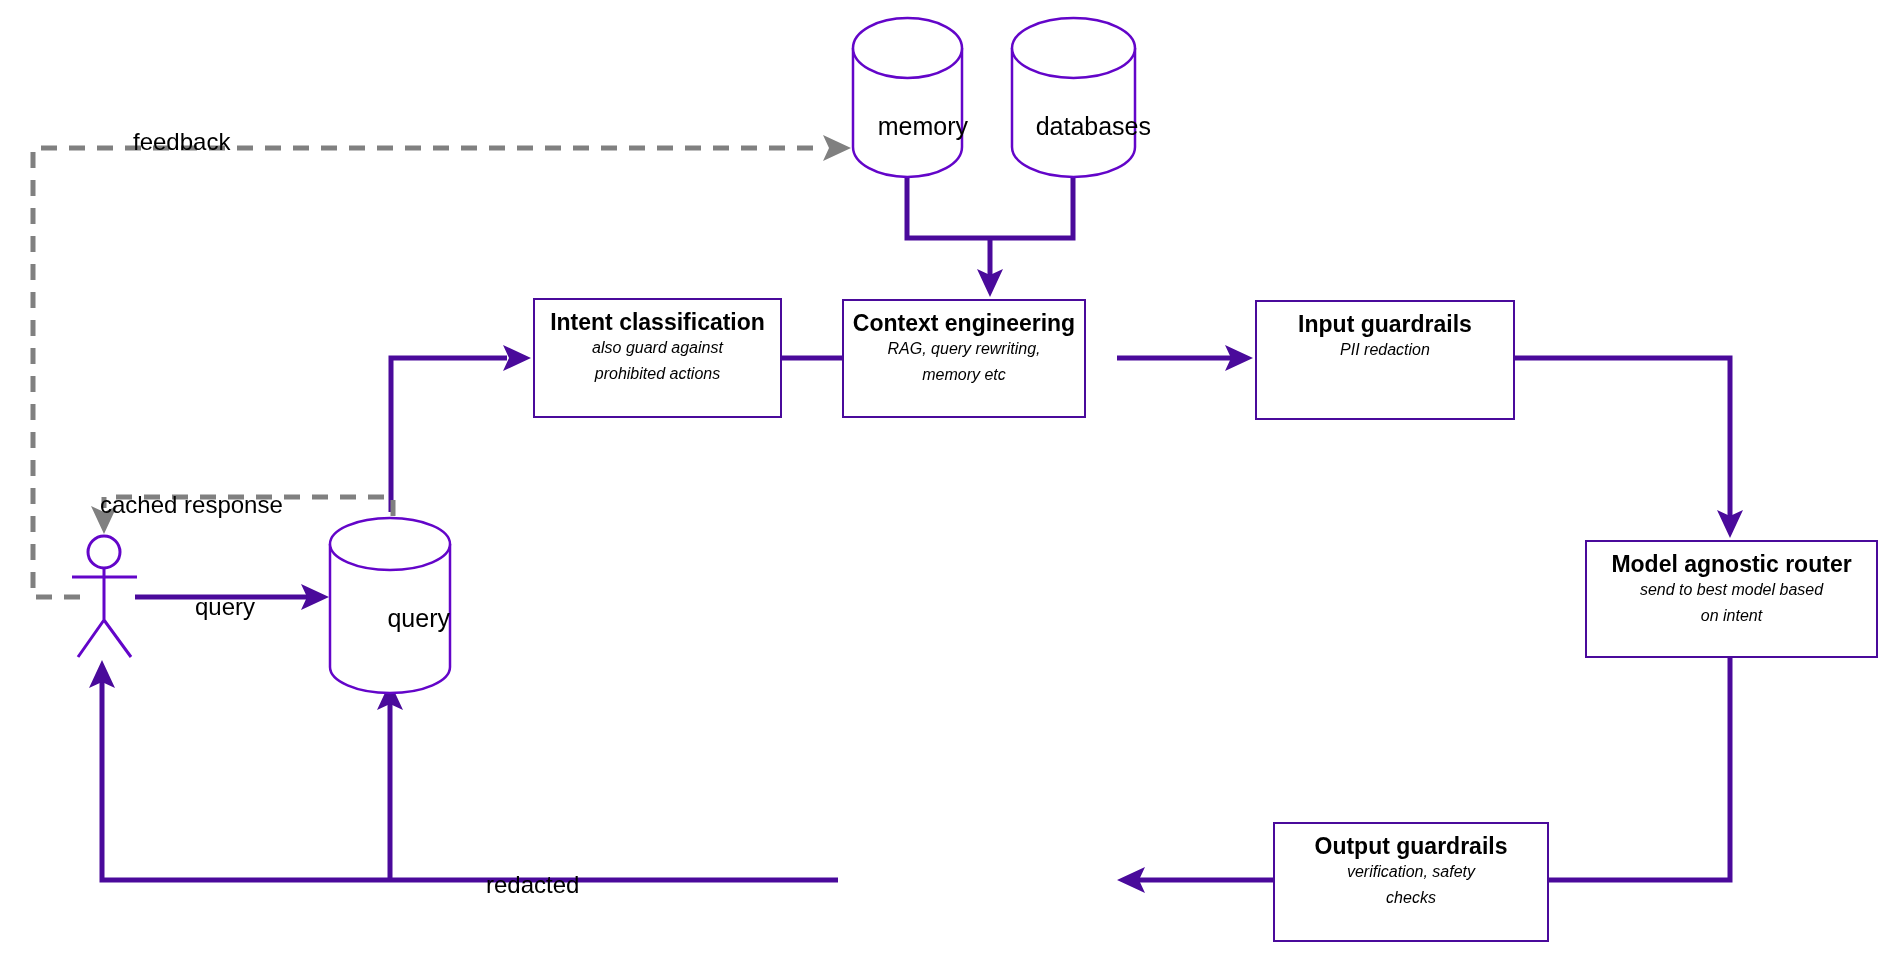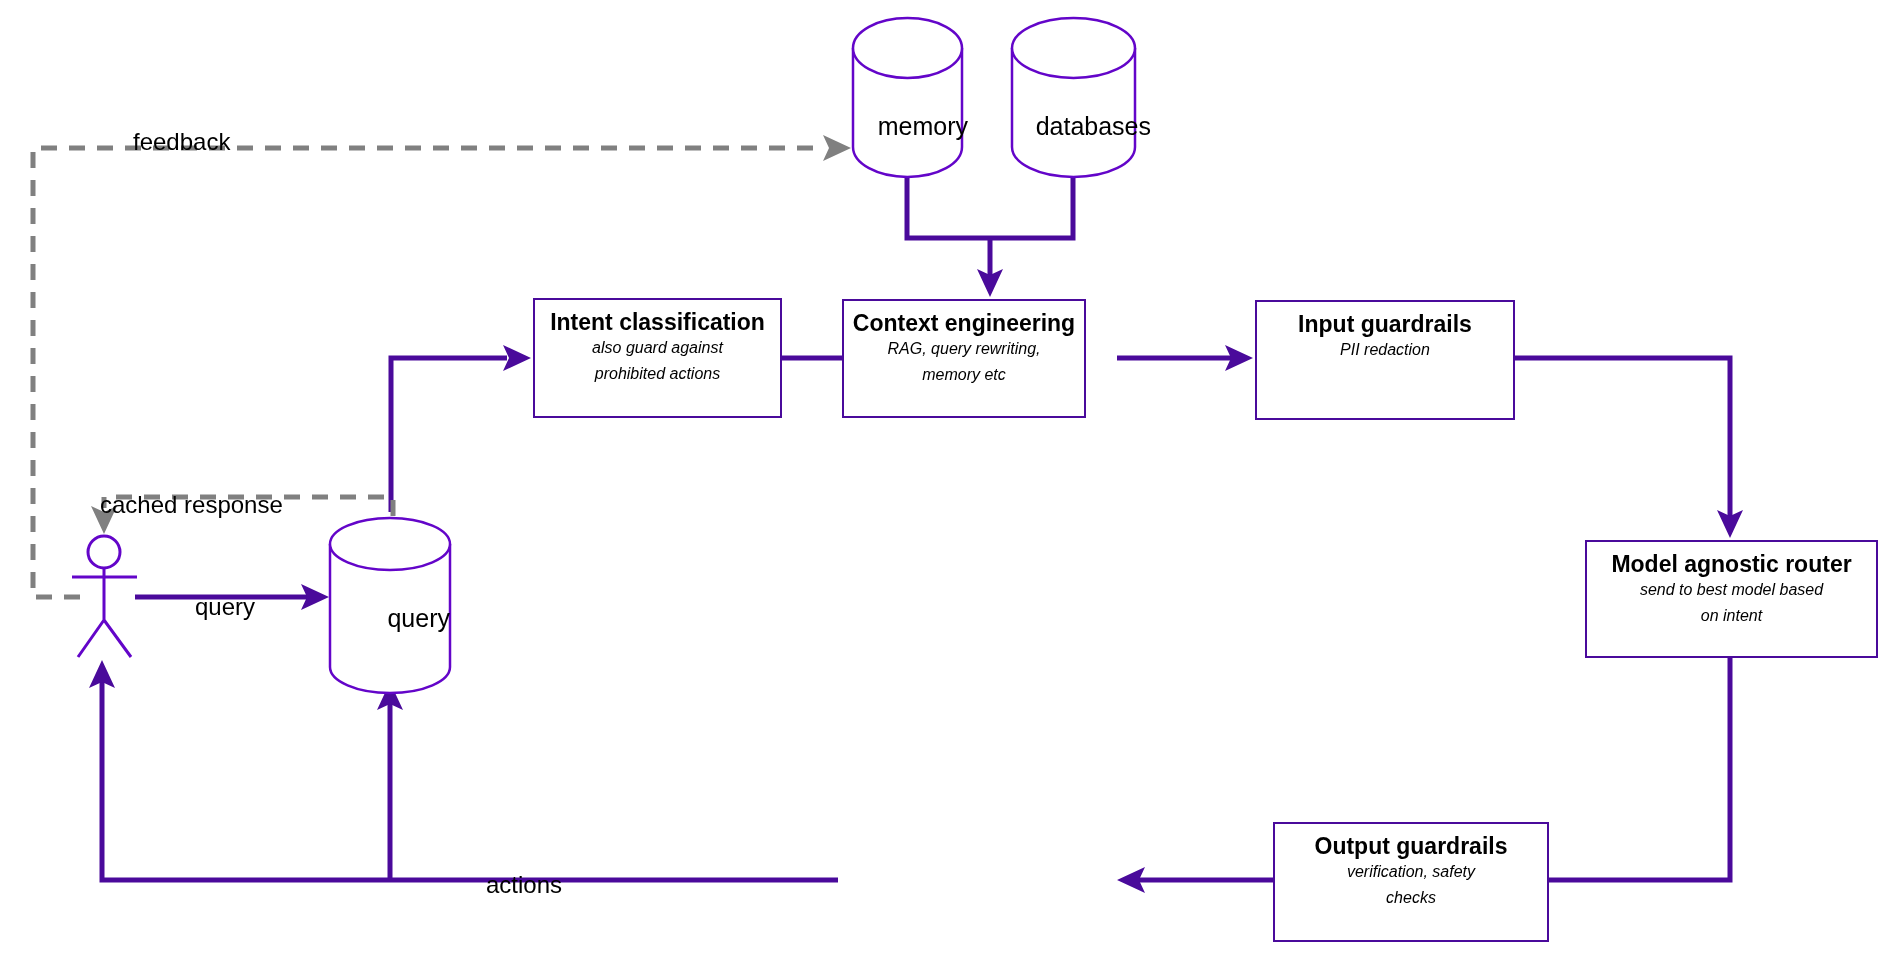--- a/index.html
+++ b/index.html
@@ -137,15 +137,15 @@
   </div>
 
 
   <div class="cyl-label" style="left:847px;top:112px;width:121px">memory</div>
   <div class="cyl-label" style="left:1012px;top:112px;width:139px">databases</div>
   <div class="cyl-label" style="left:330px;top:604px;width:120px">query</div>
 
   <div class="edge-label" style="left:133px;top:100px">feedback</div>
   <div class="edge-label" style="left:100px;top:463px">cached response</div>
   <div class="edge-label" style="left:195px;top:565px">query</div>
-  <div class="edge-label" style="left:486px;top:843px">actions</div>
+  <div class="edge-label" style="left:486px;top:843px">redacted</div>
 
 </div>
 
 </body></html>

